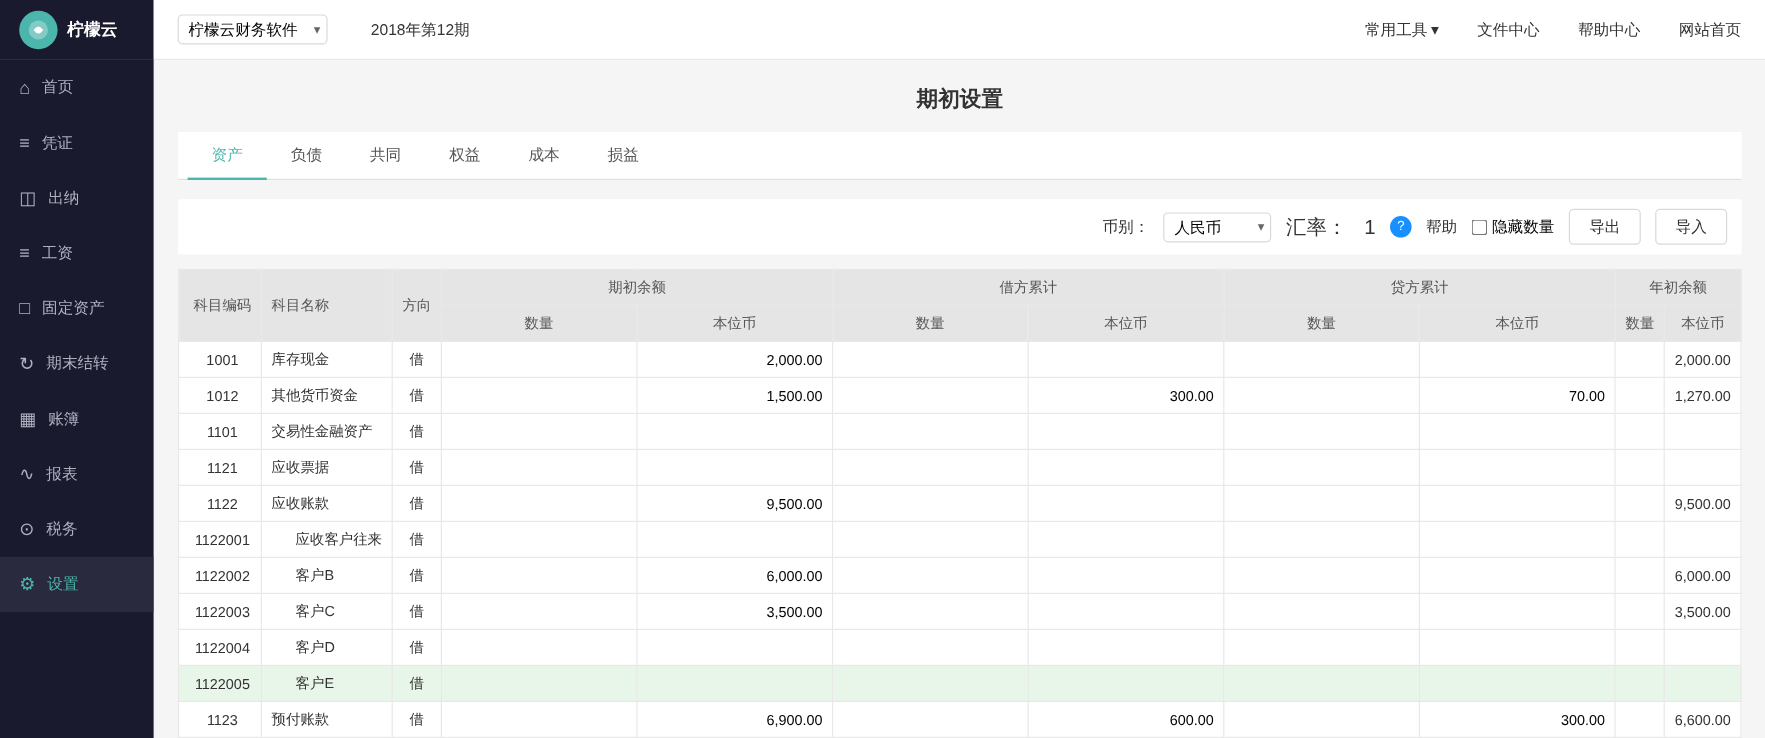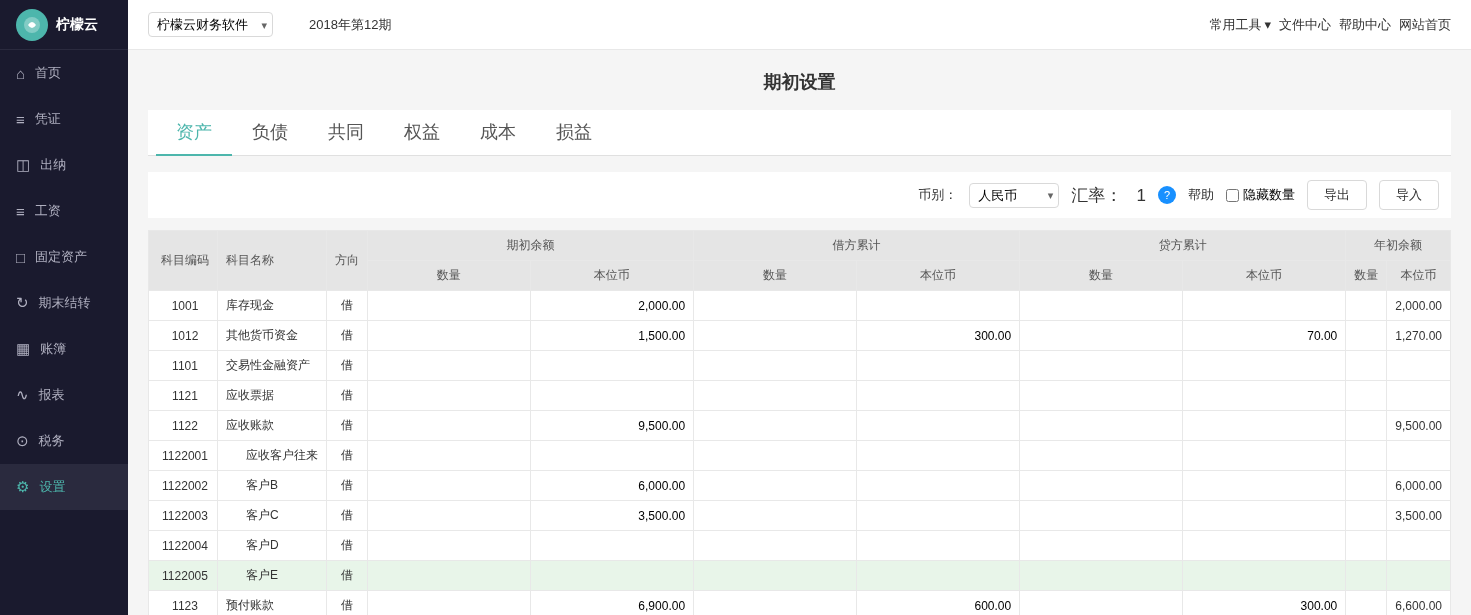--- a/index.html
+++ b/index.html
@@ -93,21 +93,21 @@
       transform: translateY(-50%);
       pointer-events: none;
       color: #666;
       font-size: 11px;
     }
     .header-period { font-size: 13px; color: #333; margin-left: 8px; }
     .header-right {
       margin-left: auto;
       display: flex;
       align-items: center;
-      gap: 8px;
+      gap: 32px;
       font-size: 13px;
       color: #333;
     }
     .header-right .tool-btn {
       cursor: pointer;
       color: #333;
       display: flex;
       align-items: center;
       gap: 3px;
     }
@@ -133,21 +133,21 @@
       display: flex;
       border-bottom: 1px solid #e0e0e0;
       margin-bottom: 16px;
       background: #fff;
       padding: 0 8px;
     }
     .tab {
       padding: 10px 20px;
       cursor: pointer;
       color: #555;
-      font-size: 18px;
+      font-size: 13px;
       border-bottom: 2px solid transparent;
       margin-bottom: -1px;
       text-align: center;
     }
     .tab.active {
       color: #4db6ac;
       border-bottom: 2px solid #4db6ac;
       font-weight: 500;
     }
 

